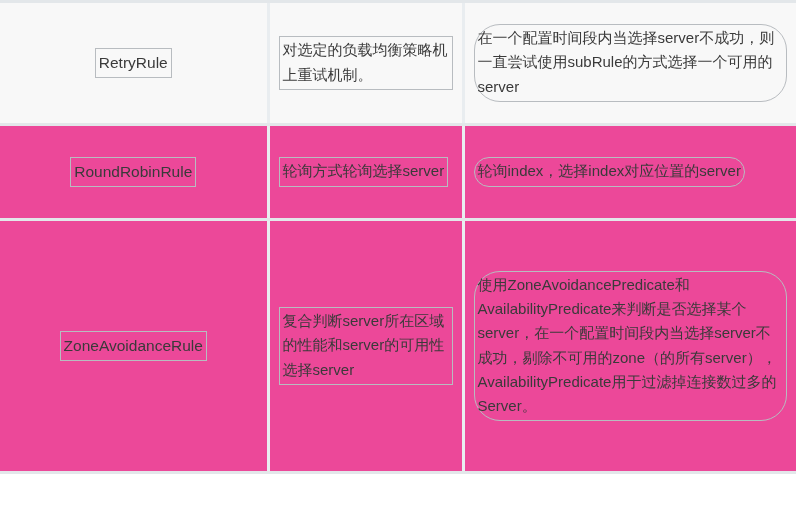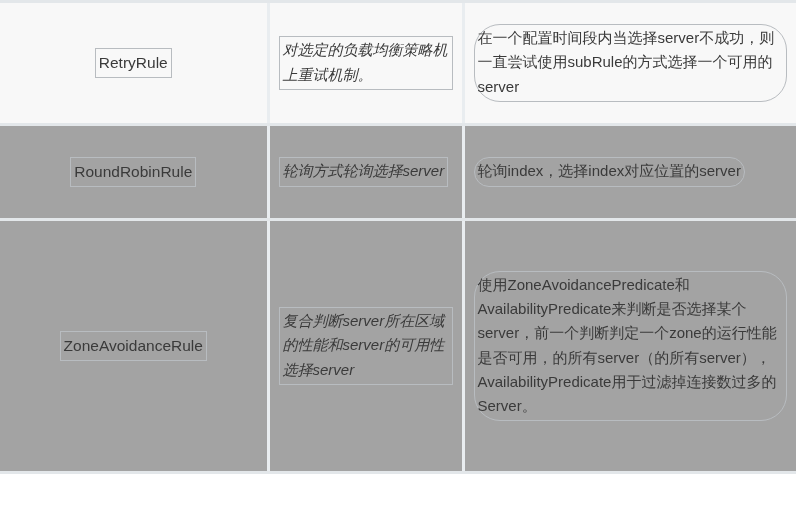--- a/index.html
+++ b/index.html
@@ -64,21 +64,21 @@
     border-top: 3px solid #e3e7ea;
     border-bottom: 3px solid #e3e7ea;
     border-left: 3px solid #e9edf0;
     border-right: 0;
     font-size: 15px;
     line-height: 1.62;
   }
   table.rule-table td.col-1 { border-left: 0; text-align: center; }
 
   table.rule-table tr.shaded td { background: #f8f8f8; }
-  table.rule-table tr.plain  td { background: #a3a3a3; }
+  table.rule-table tr.plain  td { background: #ec4899; }
   table.rule-table tr.shaded td.white-cell { background: #f8f8f8; }
 
   
   col.c1 { width: 268px; }
   col.c2 { width: 195px; }
   col.c3 { width: 333px; }
 
   
   .boxed {
     display: inline-block;
@@ -86,21 +86,21 @@
     padding: 1px 3px 2px 3px;
     background: transparent;
     line-height: 1.62;
     box-sizing: border-box;
   }
   .col-1 .boxed { font-size: 15.5px; }
   .col-2 .boxed { max-width: 100%; }
   .col-3 .boxed { max-width: 100%; }
 
   td.col-1 { text-align: left; padding-left: 12px; }
-  td.col-2 { text-align: left; padding-left: 11px; padding-right: 12px; font-style: italic; }
+  td.col-2 { text-align: left; padding-left: 11px; padding-right: 12px; }
   td.col-3 { text-align: left; padding-left: 11px; padding-right: 12px; }
 
   
   tr.row-1 td { height: 100px; }
   tr.row-2 td { height: 72px; }
   tr.row-3 td { height: 74px; }
   tr.row-4 td { height: 230px; }
 
   .w-narrow { max-width: 168px; }
   .w-mid    { max-width: 184px; }
@@ -148,20 +148,20 @@
 
 
       <tr class="row-4 plain">
         <td class="col-1">
           <span class="boxed">ZoneAvoidanceRule</span>
         </td>
         <td class="col-2">
           <span class="boxed w-narrow">复合判断server所在区域的性能和server的可用性选择server</span>
         </td>
         <td class="col-3">
-          <span class="boxed w-wide">使用ZoneAvoidancePredicate和AvailabilityPredicate来判断是否选择某个server，前一个判断判定一个zone的运行性能是否可用，的所有server（的所有server），AvailabilityPredicate用于过滤掉连接数过多的Server。</span>
+          <span class="boxed w-wide">使用ZoneAvoidancePredicate和AvailabilityPredicate来判断是否选择某个server，在一个配置时间段内当选择server不成功，剔除不可用的zone（的所有server），AvailabilityPredicate用于过滤掉连接数过多的Server。</span>
         </td>
       </tr>
 
     </tbody>
   </table>
 
 </div>
 
 </body></html>

